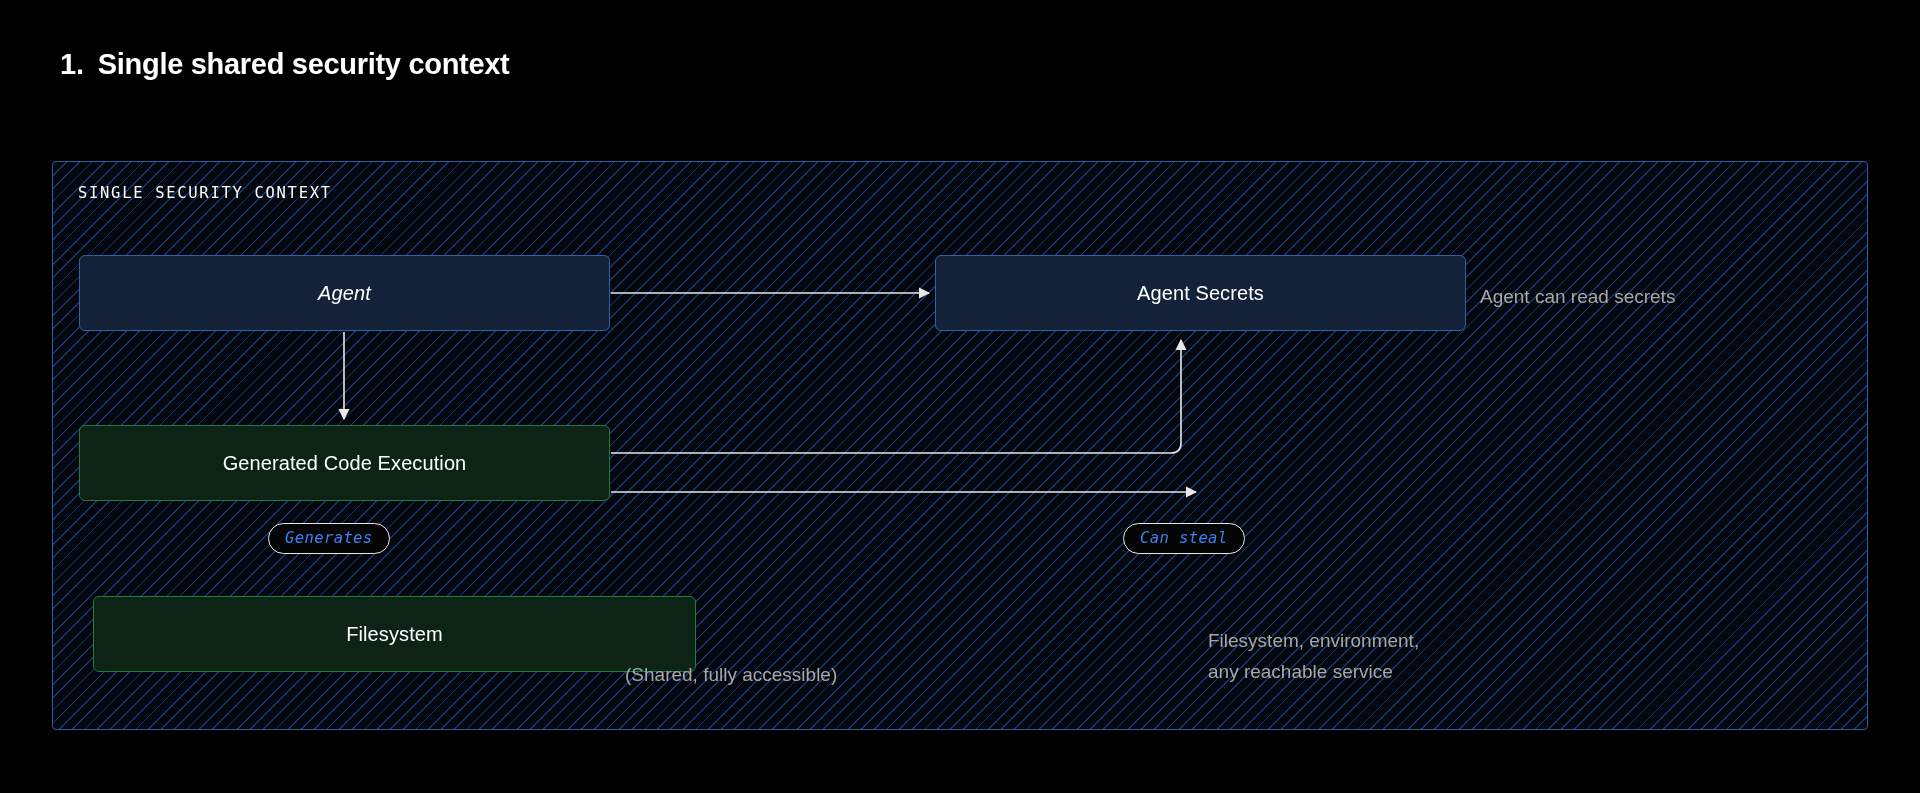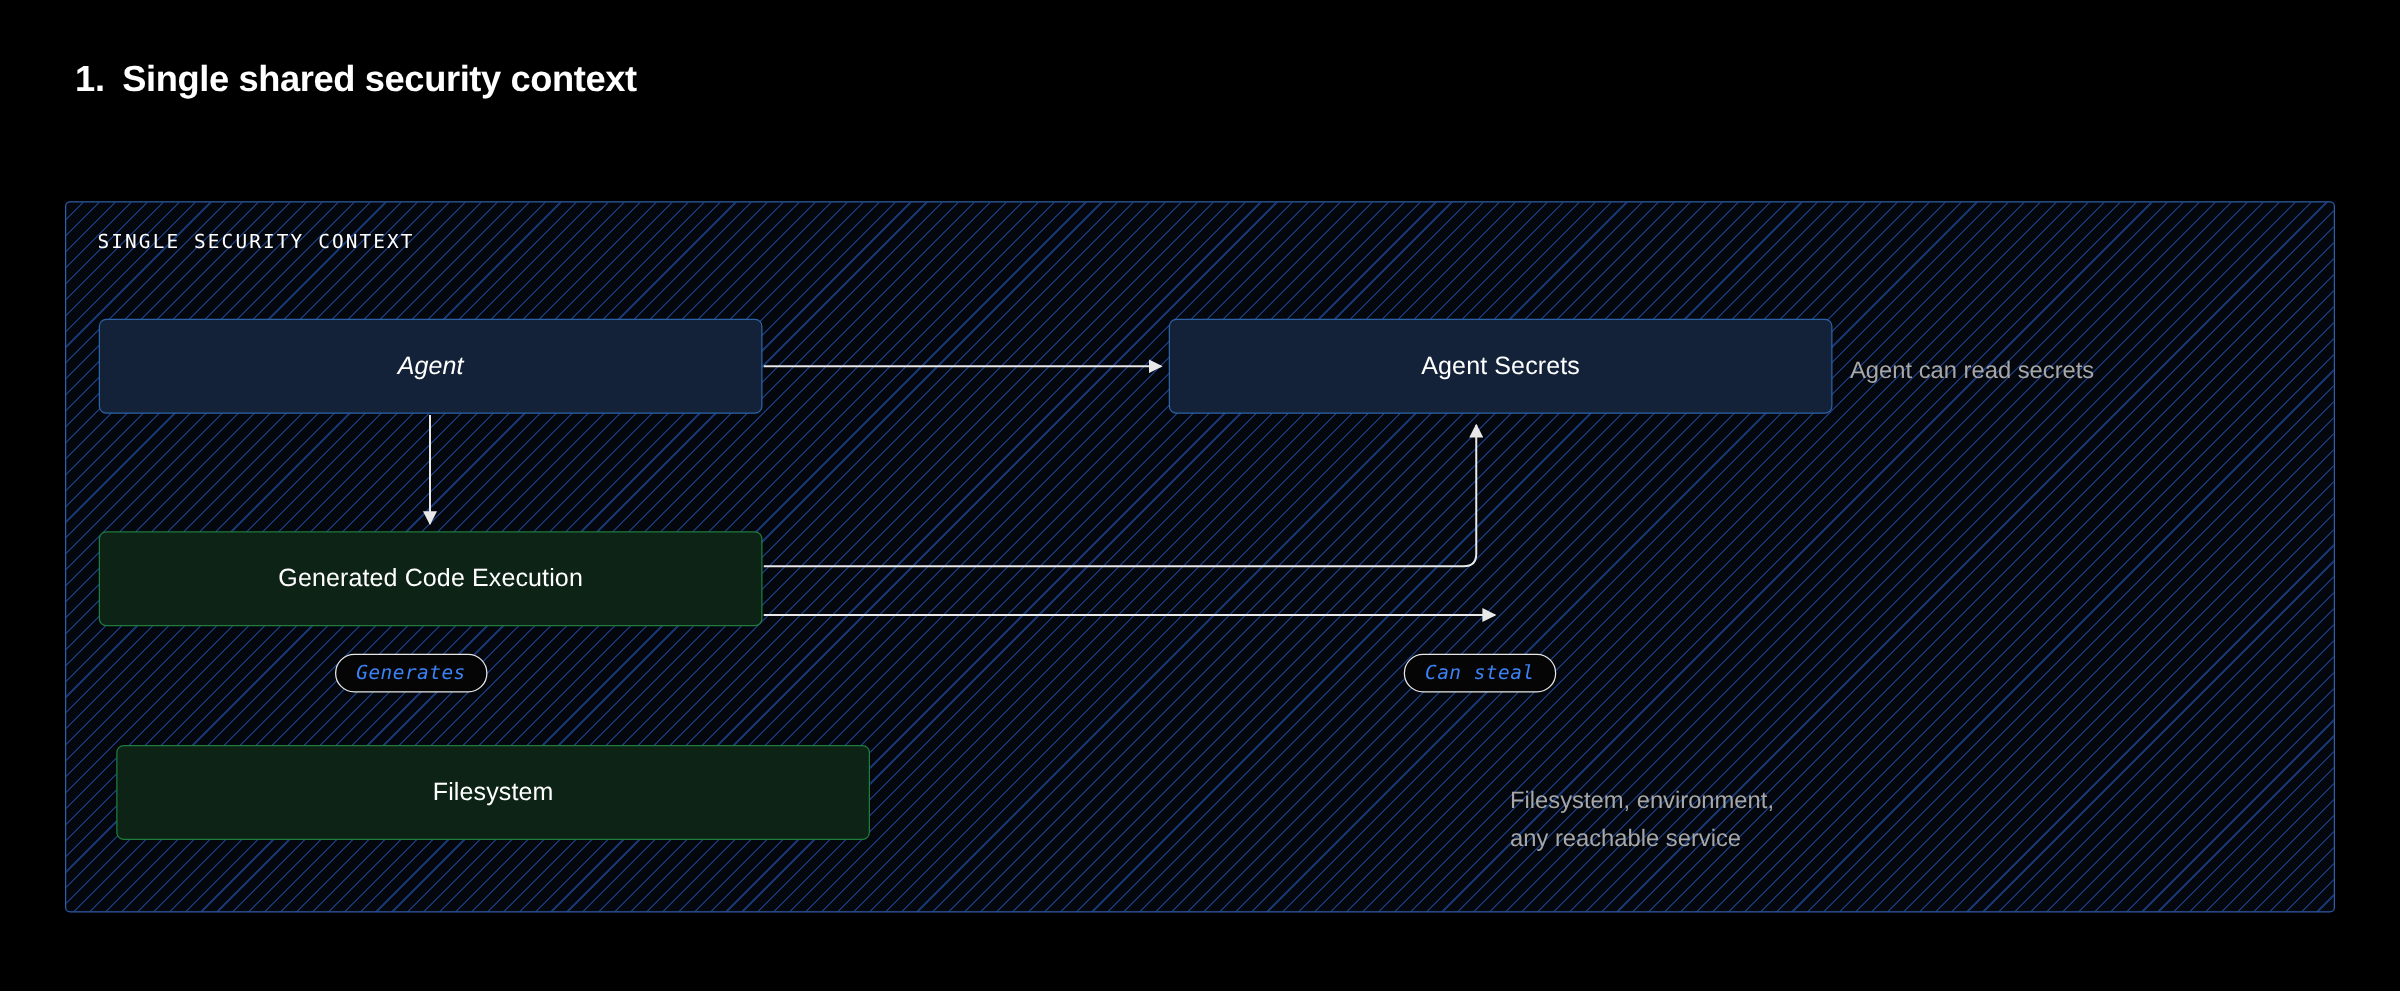--- a/index.html
+++ b/index.html
@@ -183,14 +183,15 @@
 
   <div class="edge-label" id="label-generates">Generates</div>
 
   <div class="edge-label" id="label-cansteal">Can steal</div>
 
   <div class="annotation" id="ann-read-secrets">Agent can read secrets</div>
 
   <div class="annotation" id="ann-reach">Filesystem, environment,
 any reachable service</div>
 
+  <div class="annotation" id="ann-shared">(Shared, fully accessible)</div>
 
 </div>
 
 </body></html>

